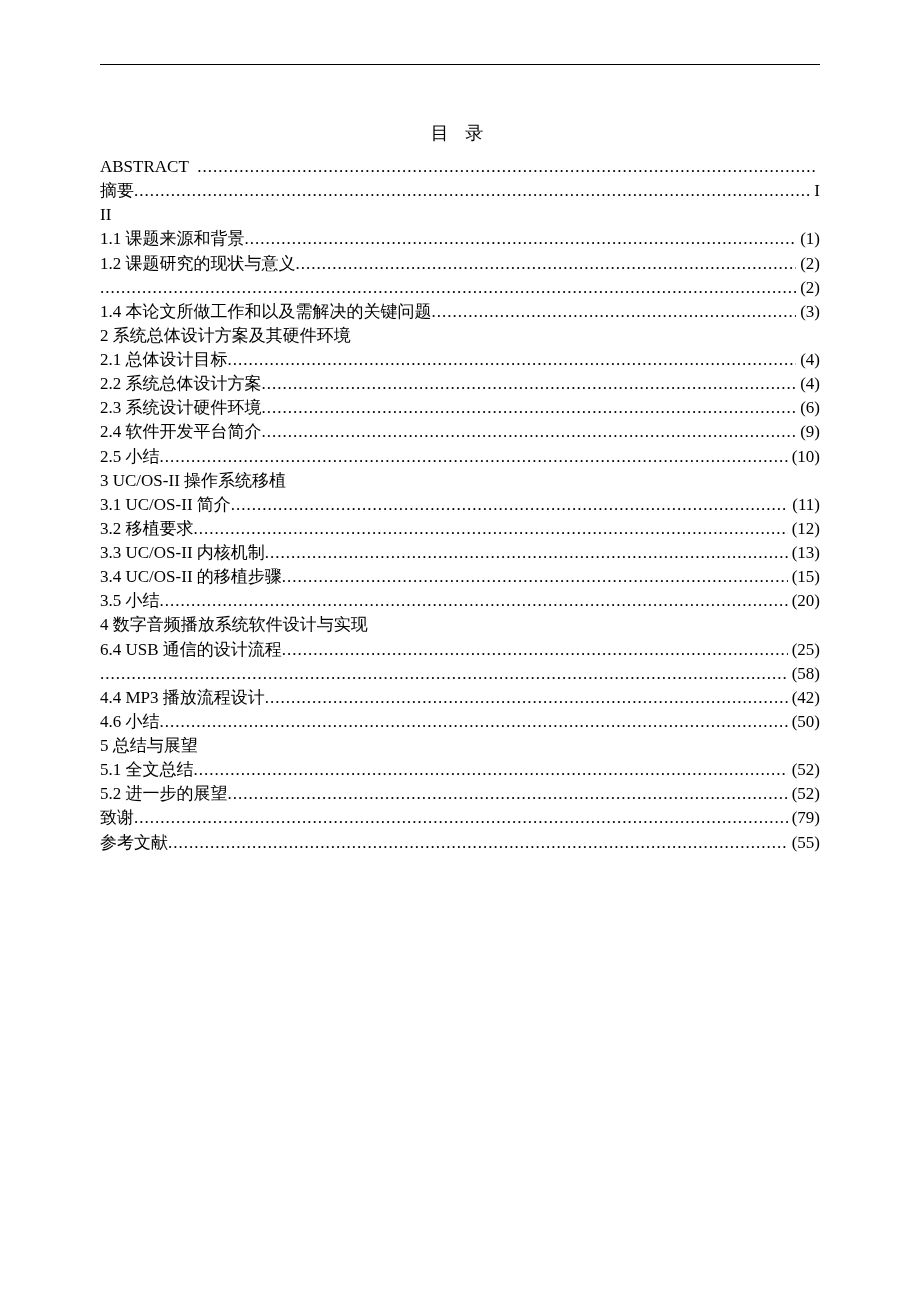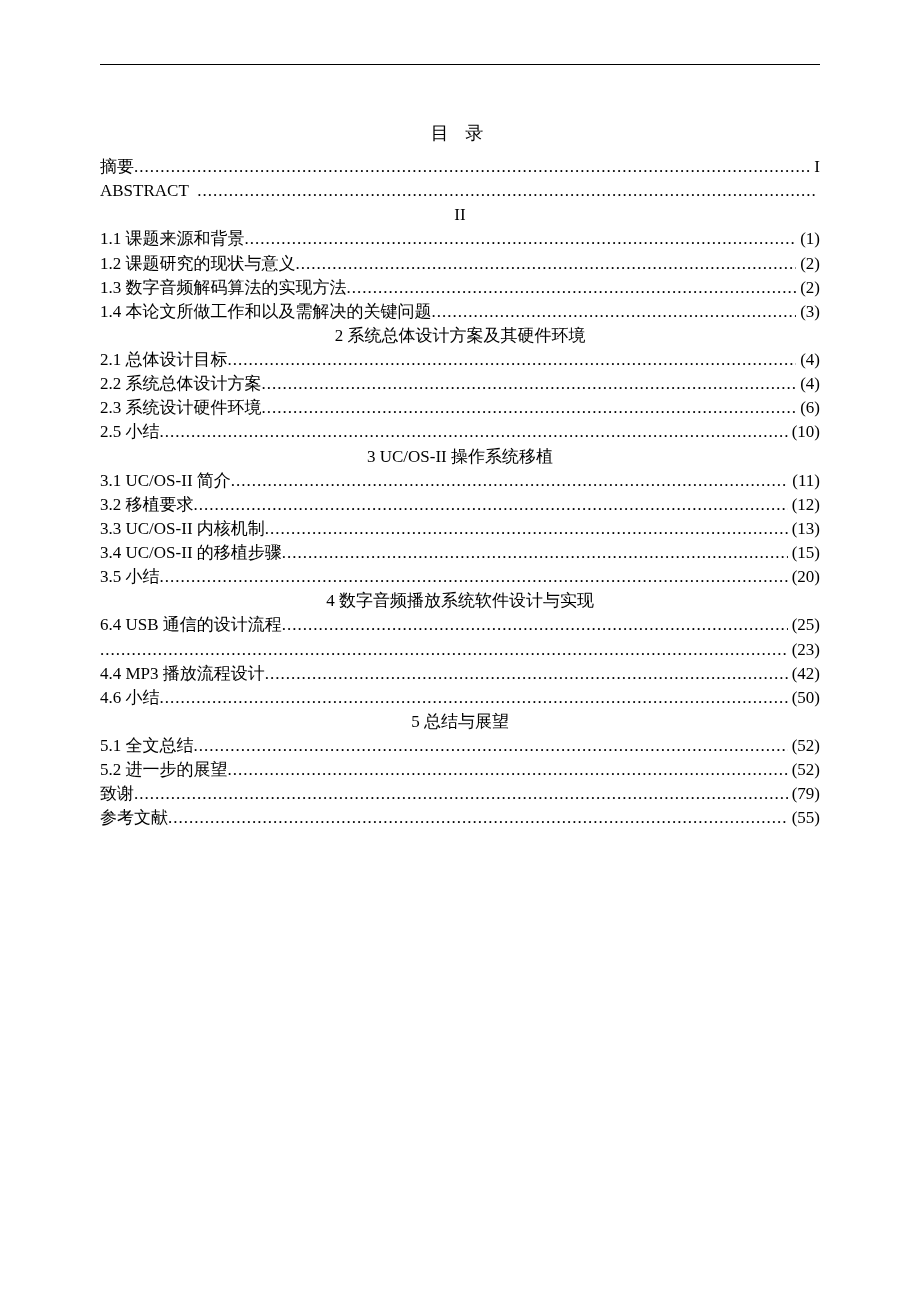--- a/index.html
+++ b/index.html
@@ -45,53 +45,51 @@
   }
   .dots::after {
     content: "........................................................................................................................................................................................................";
   }
   .pg {
     flex: 0 0 auto;
     padding-left: 4px;
   }
   .heading {
     white-space: nowrap;
-    text-align: center;
   }
 </style>
 </head>
 <body>
 
 <div class="page">
   <div class="rule"></div>
   <div class="title">目 录</div>
   <div class="toc" id="toc">
       <div class="entry">
+        <span class="label">ABSTRACT&nbsp;&nbsp;</span>
+        <span class="dots"></span>
+        <span class="pg"></span>
+      </div>
+      <div class="entry">
         <span class="label">摘要</span>
         <span class="dots"></span>
         <span class="pg">I</span>
-      </div>
-      <div class="entry">
-        <span class="label">ABSTRACT&nbsp;&nbsp;</span>
-        <span class="dots"></span>
-        <span class="pg"></span>
       </div>
       <div class="heading">II</div>
       <div class="entry">
         <span class="label">1.1 课题来源和背景 </span>
         <span class="dots"></span>
         <span class="pg">(1)</span>
       </div>
       <div class="entry">
         <span class="label">1.2 课题研究的现状与意义 </span>
         <span class="dots"></span>
         <span class="pg">(2)</span>
       </div>
       <div class="entry">
-        <span class="label">1.3 数字音频解码算法的实现方法 </span>
         <span class="dots"></span>
         <span class="pg">(2)</span>
       </div>
       <div class="entry">
         <span class="label">1.4 本论文所做工作和以及需解决的关键问题 </span>
         <span class="dots"></span>
         <span class="pg">(3)</span>
       </div>
       <div class="heading">2 系统总体设计方案及其硬件环境</div>
       <div class="entry">
@@ -101,20 +99,25 @@
       </div>
       <div class="entry">
         <span class="label">2.2 系统总体设计方案 </span>
         <span class="dots"></span>
         <span class="pg">(4)</span>
       </div>
       <div class="entry">
         <span class="label">2.3 系统设计硬件环境 </span>
         <span class="dots"></span>
         <span class="pg">(6)</span>
+      </div>
+      <div class="entry">
+        <span class="label">2.4 软件开发平台简介 </span>
+        <span class="dots"></span>
+        <span class="pg">(9)</span>
       </div>
       <div class="entry">
         <span class="label">2.5 小结</span>
         <span class="dots"></span>
         <span class="pg">(10)</span>
       </div>
       <div class="heading">3 UC/OS-II 操作系统移植</div>
       <div class="entry">
         <span class="label">3.1 UC/OS-II 简介</span>
         <span class="dots"></span>
@@ -141,21 +144,21 @@
         <span class="pg">(20)</span>
       </div>
       <div class="heading">4 数字音频播放系统软件设计与实现</div>
       <div class="entry">
         <span class="label">6.4 USB 通信的设计流程</span>
         <span class="dots"></span>
         <span class="pg"> (25)</span>
       </div>
       <div class="entry">
         <span class="dots"></span>
-        <span class="pg"> (23)</span>
+        <span class="pg"> (58)</span>
       </div>
       <div class="entry">
         <span class="label">4.4 MP3 播放流程设计</span>
         <span class="dots"></span>
         <span class="pg"> (42)</span>
       </div>
       <div class="entry">
         <span class="label">4.6 小结</span>
         <span class="dots"></span>
         <span class="pg">(50)</span>

